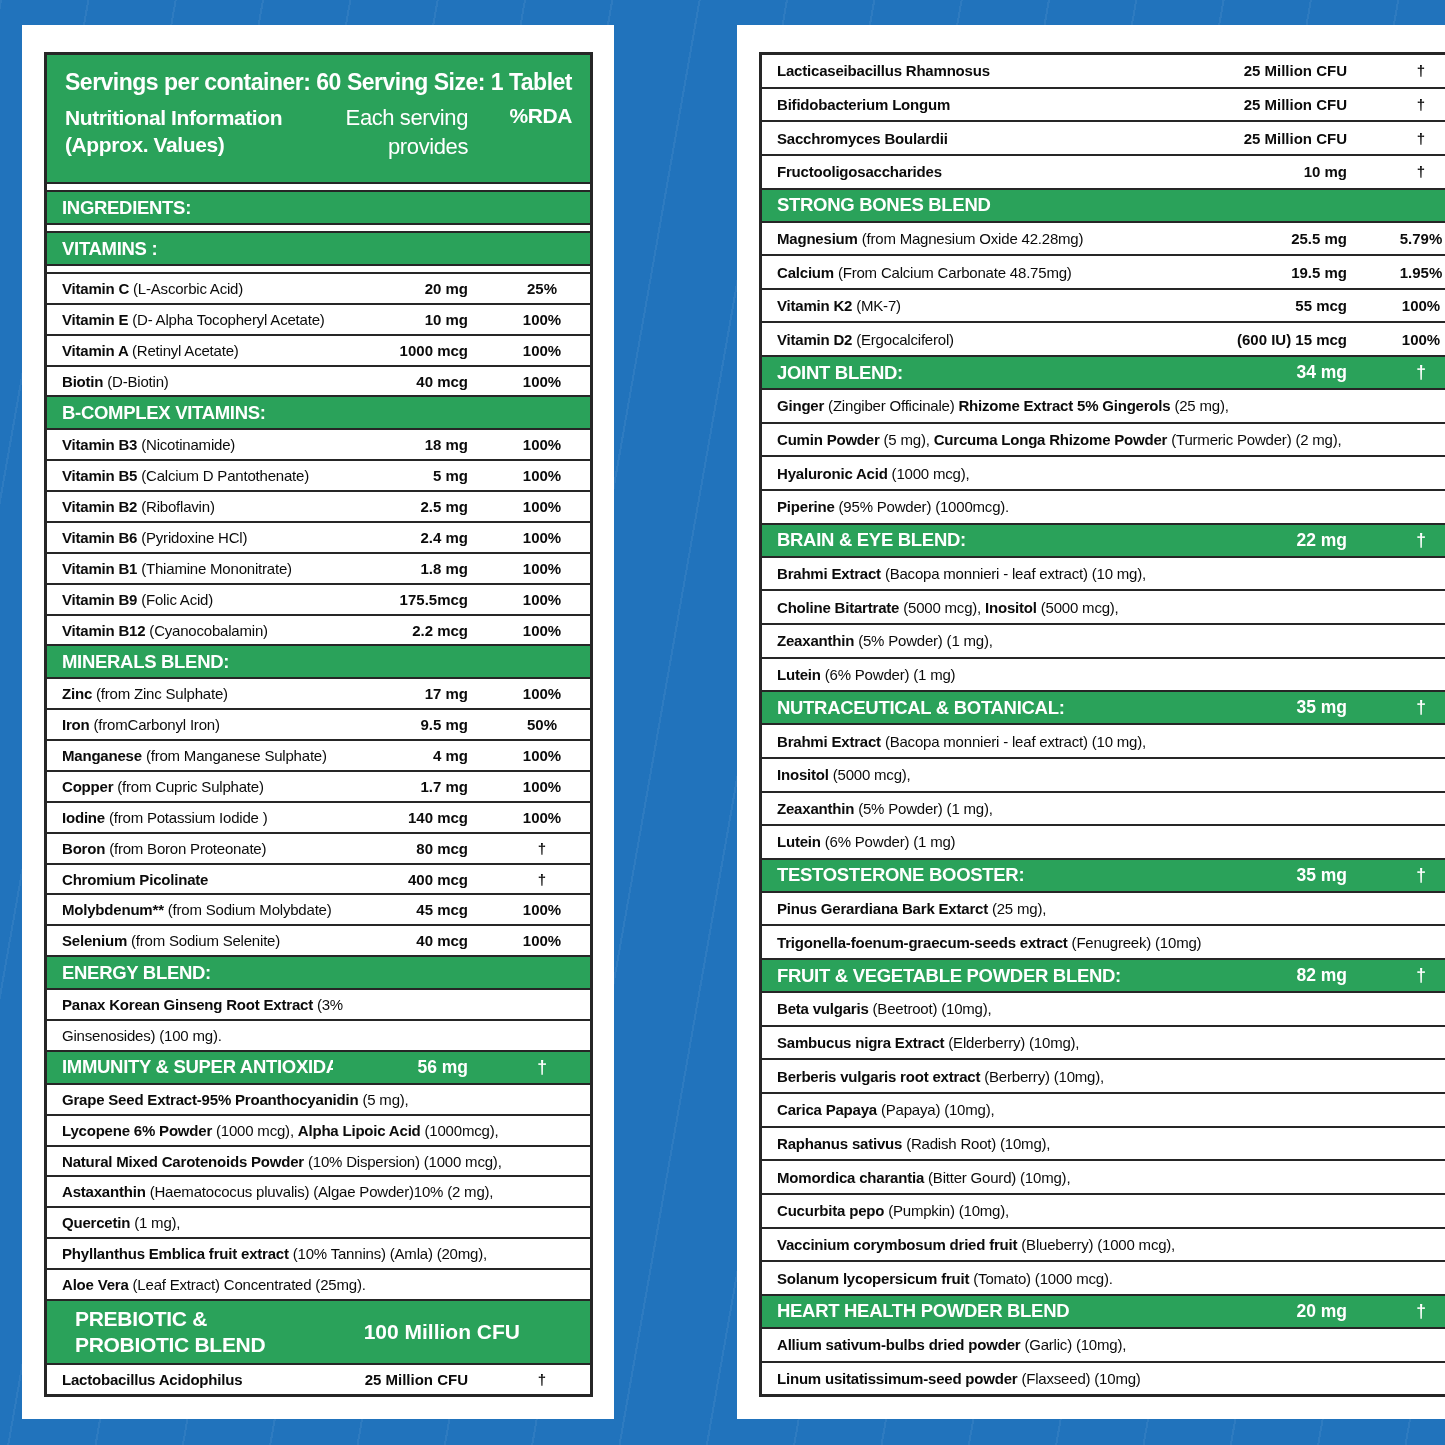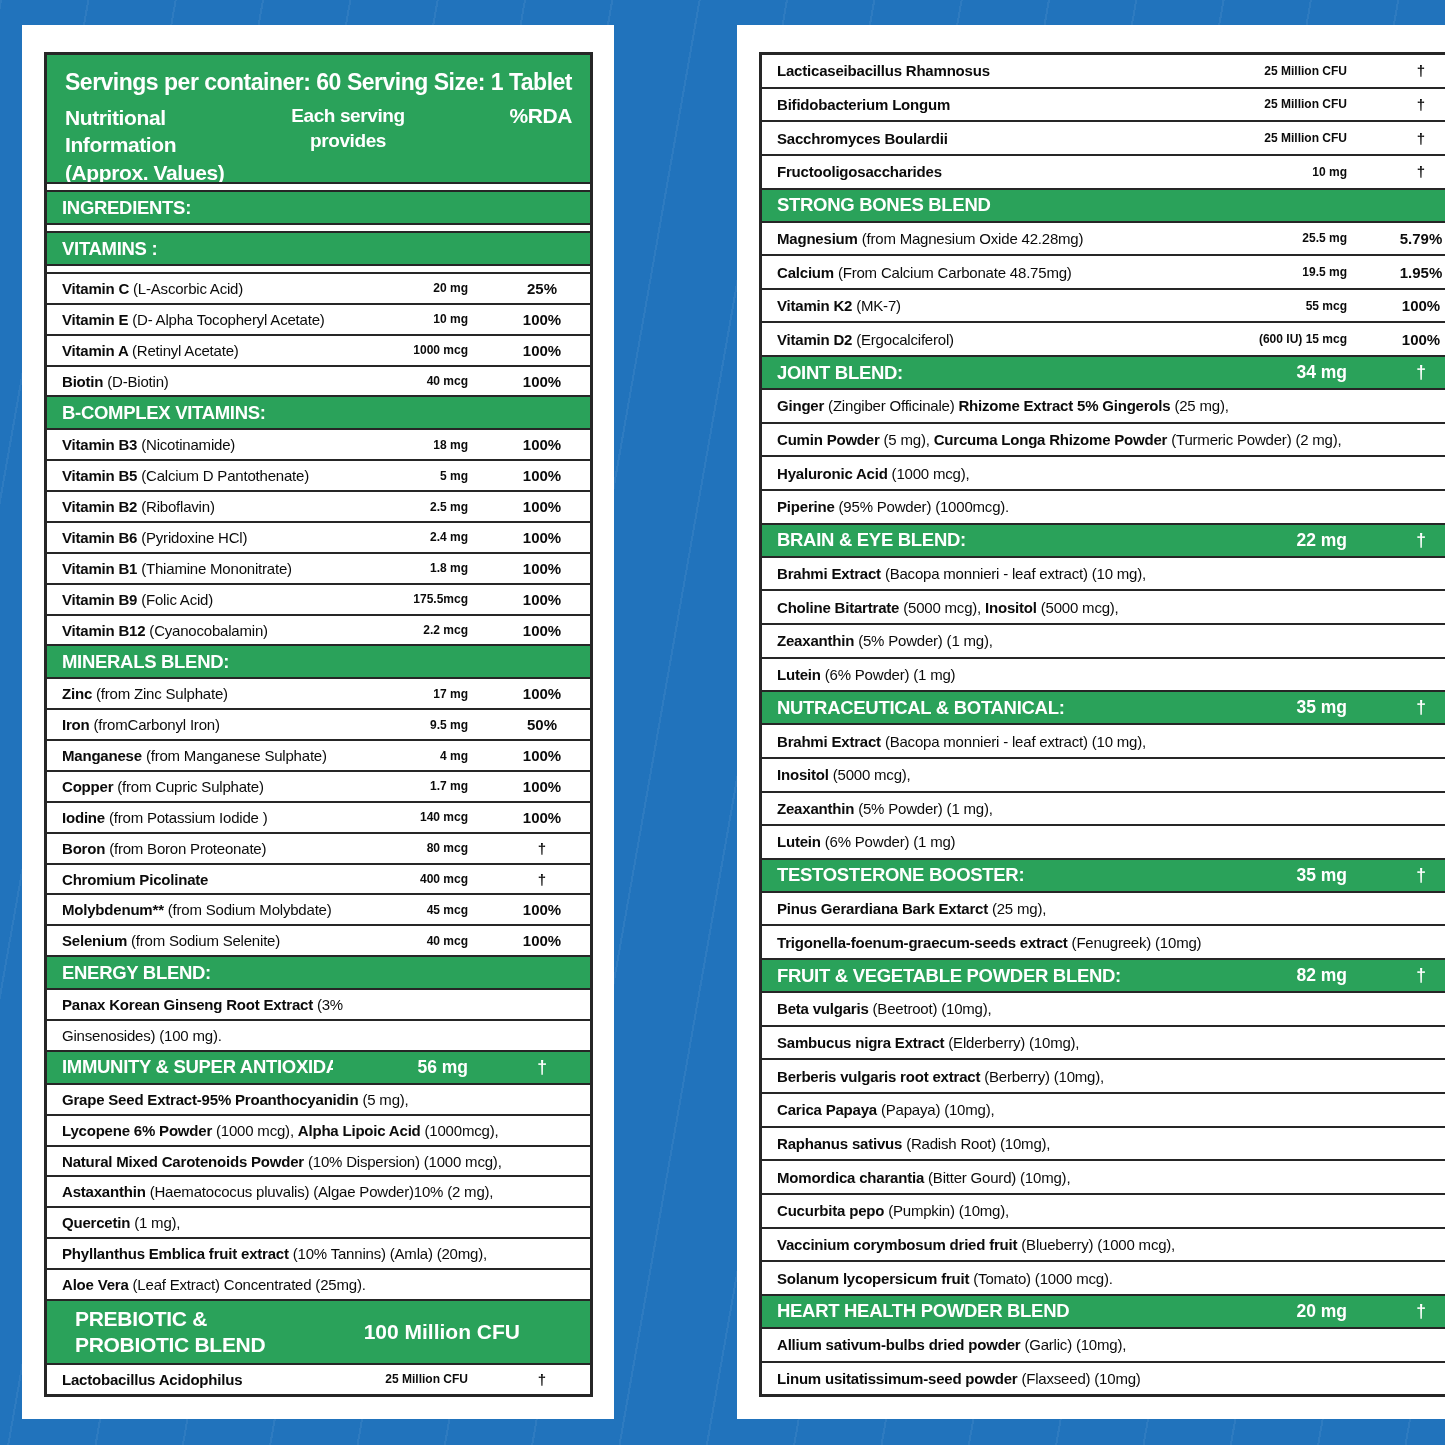--- a/index.html
+++ b/index.html
@@ -44,32 +44,32 @@
   .bar2{flex:0 0 62px;background:var(--green);color:#fff;gap:20px;}
   .gap{flex:0 0 6px;background:#fff;}
   .header{
     flex:0 0 127px;background:var(--green);color:#fff;
     display:block;box-sizing:border-box;padding:14px 18px 0 18px;
   }
   .h-line1{
     display:flex;justify-content:space-between;
     font-size:23px;font-weight:700;letter-spacing:-0.5px;white-space:nowrap;
   }
-  .h-line2{display:flex;margin-top:8px;align-items:flex-start;gap:30px;}
+  .h-line2{display:flex;margin-top:8px;align-items:flex-start;}
   .h-left{flex:1;font-size:21px;font-weight:700;letter-spacing:-0.4px;line-height:1.3;}
-  .h-mid{width:180px;text-align:center;font-size:19px;font-weight:700;letter-spacing:-0.4px;line-height:1.3;}
+  .h-mid{width:180px;text-align:right;font-size:22px;font-weight:400;letter-spacing:-0.4px;line-height:1.3;}
   .h-rda{width:104px;text-align:right;font-size:21px;font-weight:700;letter-spacing:-0.4px;}
   .cell-name{
     flex:1 1 auto;padding-left:15px;font-size:15px;letter-spacing:-0.2px;
     white-space:nowrap;overflow:hidden;
   }
   .cell-name .b{font-weight:700;}
   .cell-amount{
     flex:0 0 auto;min-width:135px;text-align:right;margin-right:26px;
-    font-weight:700;font-size:12px;white-space:nowrap;
+    font-weight:700;font-size:15px;white-space:nowrap;
   }
   .cell-rda{flex:0 0 96px;width:96px;text-align:center;font-weight:700;font-size:15px;}
   .bar .cell-name,.bar2 .cell-name{font-size:18.5px;font-weight:700;letter-spacing:-0.3px;}
   .bar .cell-amount,.bar .cell-rda{font-size:17.5px;color:#fff;}
   .bar2 .cell-name{font-size:21px;line-height:1.25;padding-left:28px;}
   .bar2 .cell-amount{font-size:21px;margin-right:70px;color:#fff;}
 </style>
 </head>
 <body>
 

